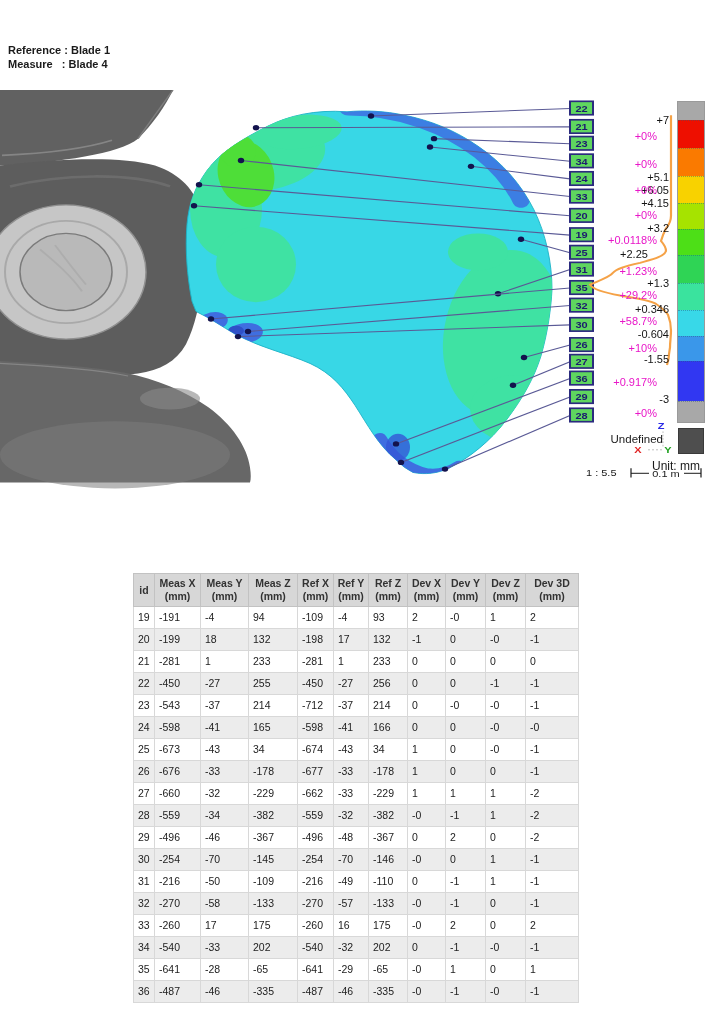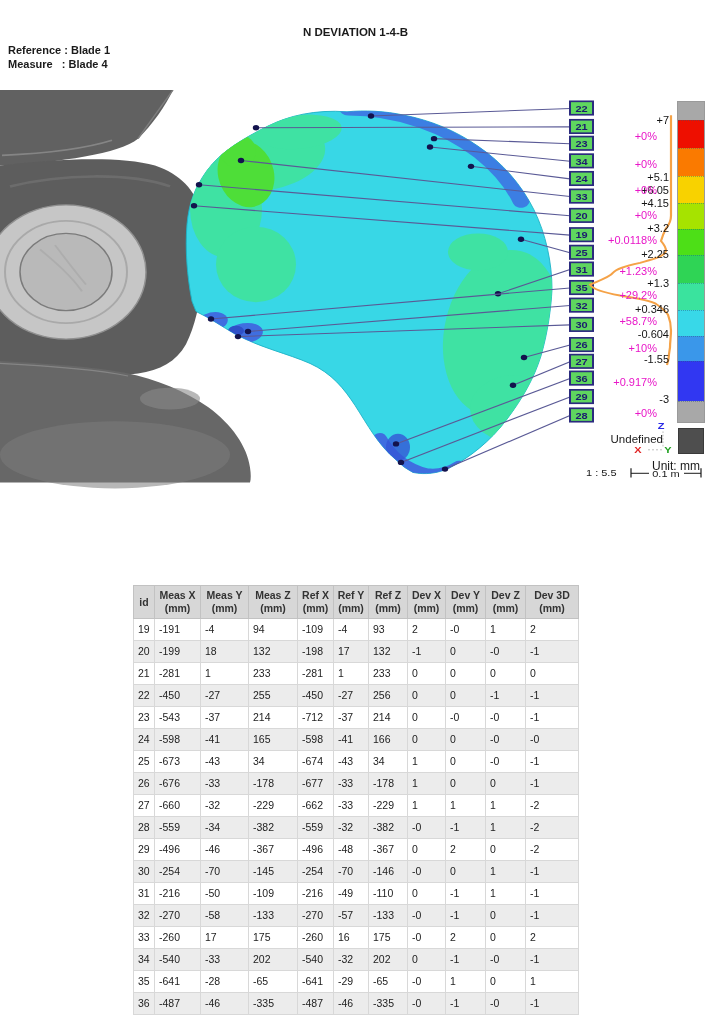--- a/index.html
+++ b/index.html
@@ -14,33 +14,32 @@
   #legend-bar{position:absolute;left:677px;top:101px;width:26px;border:1px solid #9a9a9a;box-sizing:content-box;}
   .seg{width:26px;}
   .seg + .seg{border-top:1px dotted rgba(40,90,120,.45);box-sizing:border-box;}
   .lg-val{position:absolute;right:42px;width:70px;text-align:right;font-size:11px;color:#141414;}
   .lg-pct{position:absolute;right:54px;width:80px;text-align:right;font-size:11px;color:var(--pct,#e816c8);}
   #undef-swatch{position:absolute;left:678px;top:428px;width:26px;height:26px;border:1px solid #3a3a3a;box-sizing:border-box;}
   #undef-label{position:absolute;right:48px;top:433px;font-size:11.5px;color:#1a1a1a;}
   #unit-label{position:absolute;right:11px;top:459px;font-size:12px;color:#1a1a1a;}
   
   #tbl{position:absolute;left:133px;top:573px;border-collapse:collapse;table-layout:fixed;width:398px;
-       font-size:10.5px;color:#222;margin-top:12px;}
+       font-size:10.5px;color:#222;}
   #tbl th{background:#d7d7d7;border:1px solid #c2c2c2;font-weight:bold;text-align:center;
           padding:3px 2px;line-height:1.25;white-space:pre-line;color:#333;}
   #tbl td{border:1px solid #d8d8d8;padding:2px 4px;line-height:17px;overflow:hidden;white-space:nowrap;}
   #tbl tr.even td{background:#ececec;}
   #tbl tr.odd td{background:#ffffff;}
 </style>
 </head>
 <body>
 
 <div id="page">
 
-  <div class="hdr-title">N DEVIATION 1-4-B</div>
   <div class="hdr-line" id="ref-line">Reference : Blade 1</div>
   <div class="hdr-line" id="meas-line">Measure   : Blade 4</div>
 
   <div id="viewport">
     <svg id="scene" width="711" height="468" viewBox="0 90 711 558" preserveAspectRatio="none" style="position:absolute;left:0;top:0;">
       <defs>
         <clipPath id="bladeClip">
           <path d="M 347,116 C 315,113 288,121 268,133 C 243,148 221,163 207,186 C 195,206 189,224 187,250 C 185,280 187,312 192,342 L 196,354 C 210,362 222,372 235,381 C 262,398 287,404 310,416 C 332,428 344,446 355,466 C 368,490 378,513 396,531 Q 404,541 413,546 C 425,549 438,547 449,541 C 470,528 490,509 506,484 C 522,459 534,434 541,407 C 548,378 551,350 552,328 C 552,296 546,262 534,233 C 522,204 503,177 478,157 C 455,138 430,126 404,120 C 385,115 364,114 347,116 Z"></path>
         </clipPath>
       </defs>
@@ -237,21 +236,21 @@
       <div class="seg" style="height: 25px; background: rgb(58, 151, 234);"></div>
       <div class="seg" style="height: 40px; background: rgb(49, 55, 242);"></div>
       <div class="seg" style="height: 21px; background: rgb(168, 168, 168);"></div>
     </div>
   <div id="legend-labels">
       <div class="lg-val" style="top: 114px;">+7</div>
       <div class="lg-val" style="top: 143px; margin-top: 41px;">+6.05</div>
       <div class="lg-val" style="top: 171px;">+5.1</div>
       <div class="lg-val" style="top: 197px;">+4.15</div>
       <div class="lg-val" style="top: 222px;">+3.2</div>
-      <div class="lg-val" style="top: 248px;">+2.25</div>
+      <div class="lg-val" style="top: 248px; text-align: center;">+2.25</div>
       <div class="lg-val" style="top: 277px;">+1.3</div>
       <div class="lg-val" style="top: 303px;">+0.346</div>
       <div class="lg-val" style="top: 328px;">-0.604</div>
       <div class="lg-val" style="top: 353px;">-1.55</div>
       <div class="lg-val" style="top: 393px;">-3</div>
       <div class="lg-pct" style="top: 130px;">+0%</div>
       <div class="lg-pct" style="top: 158px;">+0%</div>
       <div class="lg-pct" style="top: 184px;">+0%</div>
       <div class="lg-pct" style="top: 209px;">+0%</div>
       <div class="lg-pct" style="top: 234px;">+0.0118%</div>

